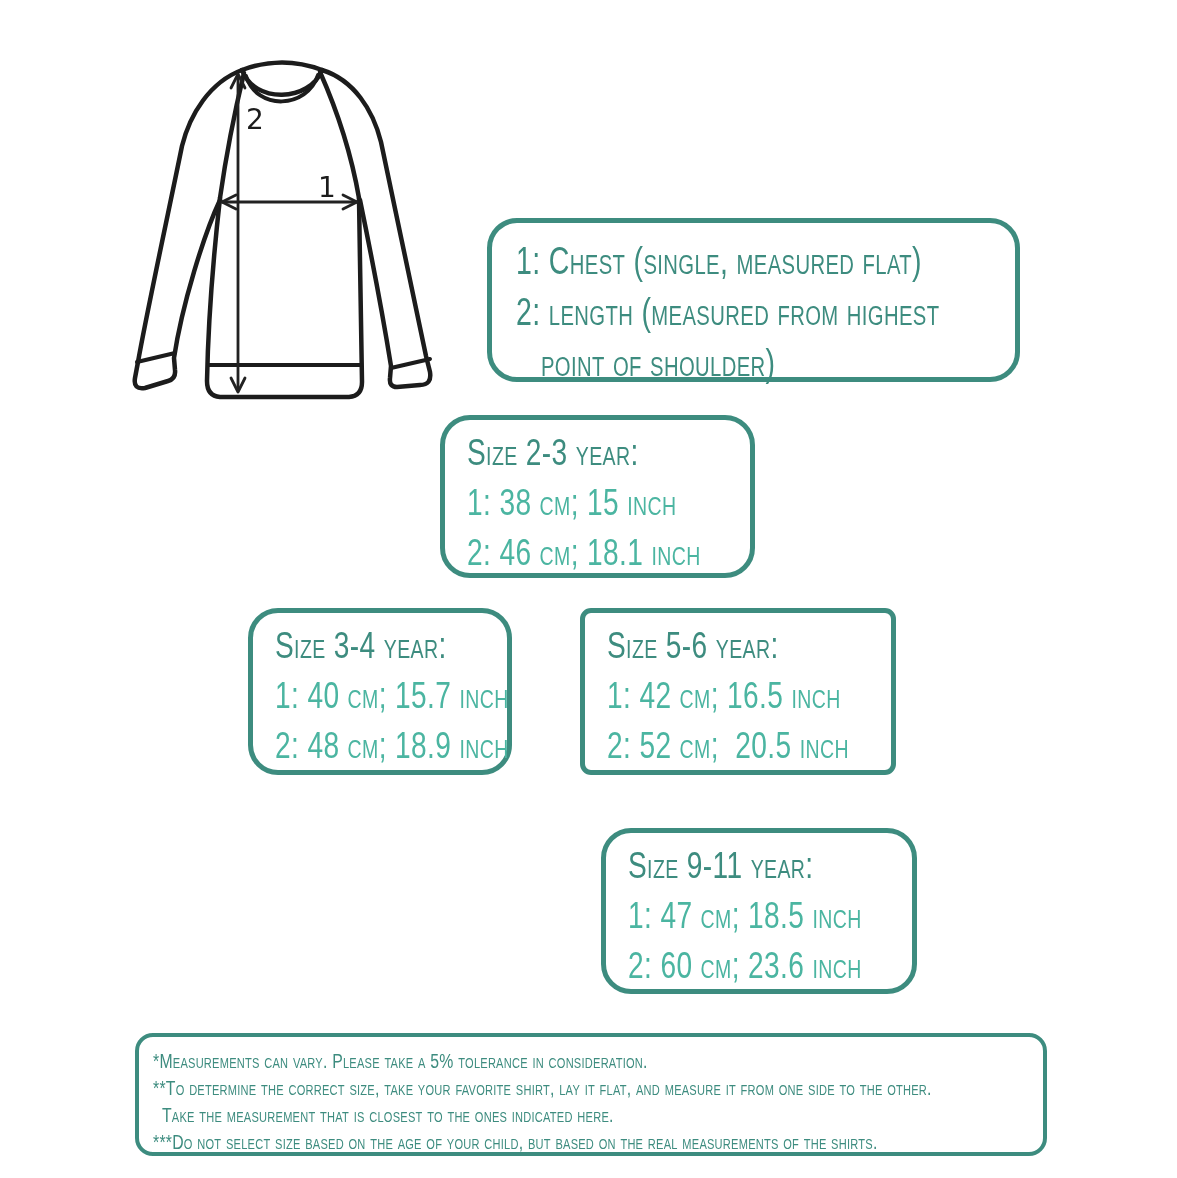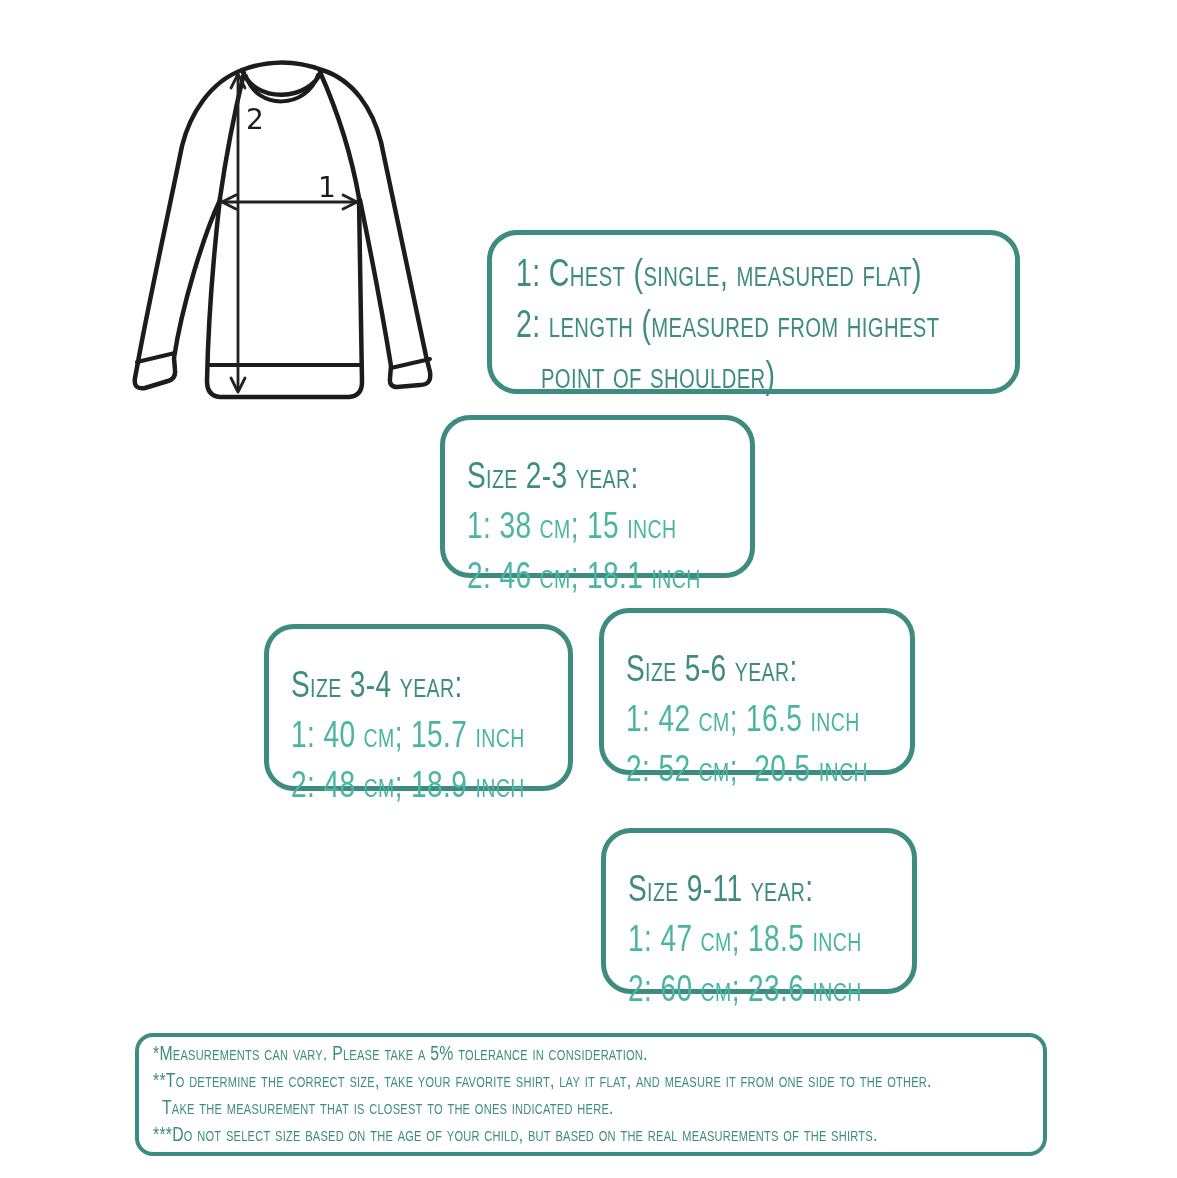--- a/index.html
+++ b/index.html
@@ -14,39 +14,39 @@
   }
   .panel{
     position:absolute;background:#fff;box-sizing:border-box;
     border:5px solid var(--teal-dark);border-radius:30px;
   }
   .line{
     white-space:pre;font-variant:small-caps;transform-origin:0 50%;
     letter-spacing:.5px;
   }
   
-  .legend{left:487px;top:218px;width:533px;height:164px;padding:13px 0 0 24px;margin-top:12px;}
+  .legend{left:487px;top:218px;width:533px;height:164px;padding:13px 0 0 24px;}
   .legend .line{
     font-size:38px;line-height:51px;color:var(--teal-dark);
     transform:scaleX(.75);
   }
   
-  .size-box{padding:31px 0 0 22px;}
+  .size-box{padding:8px 0 0 22px;}
   .size-box .line{font-size:36px;line-height:50px;transform:scaleX(.78);}
   .size-box .title{color:var(--teal-dark);}
   .size-box .value{color:var(--teal-light);}
   .s23{left:440px;top:415px;width:315px;height:163px;}
-  .s34{left:264px;top:608px;width:309px;height:167px;margin-top:16px;}
-  .s56{left:599px;top:608px;width:316px;height:167px;}
+  .s34{left:248px;top:608px;width:264px;height:167px;}
+  .s56{left:580px;top:608px;width:316px;height:167px;border-radius:11px;}
   .s78{left:258px;top:813px;width:315px;height:166px;}
   .s911{left:601px;top:828px;width:316px;height:166px;}
   
   .footnotes{
     left:135px;top:1033px;width:912px;height:123px;
-    border-width:4px;border-radius:18px;padding:3px 0 0 14px;
+    border-width:4px;border-radius:18px;padding:11px 0 0 14px;
   }
   .footnotes .line{
     font-size:20px;line-height:27px;color:var(--teal-dark);
     transform:scaleX(.79);letter-spacing:.3px;
   }
   .sweater{position:absolute;left:130px;top:50px;}
 </style>
 </head>
 <body>
 

